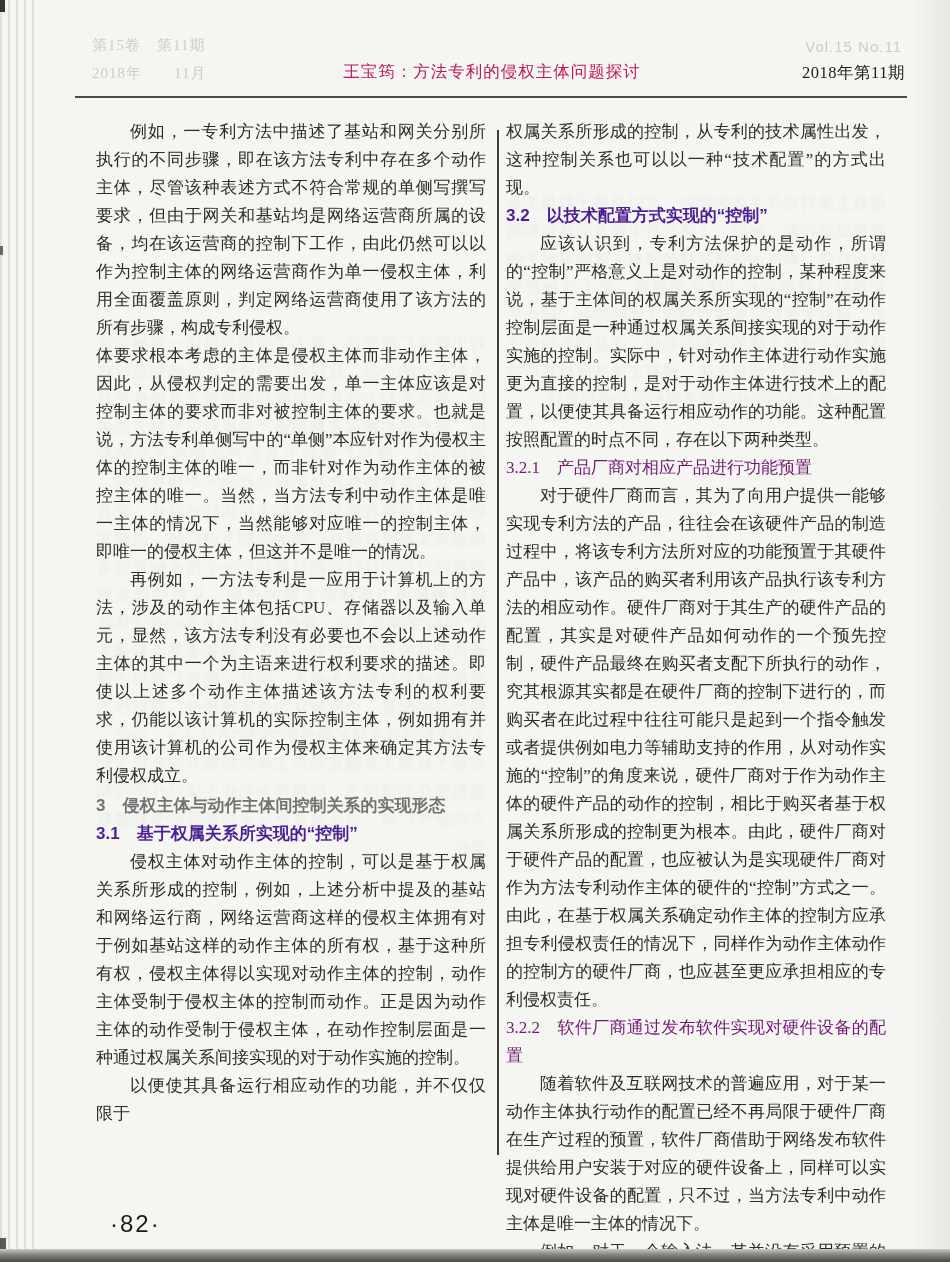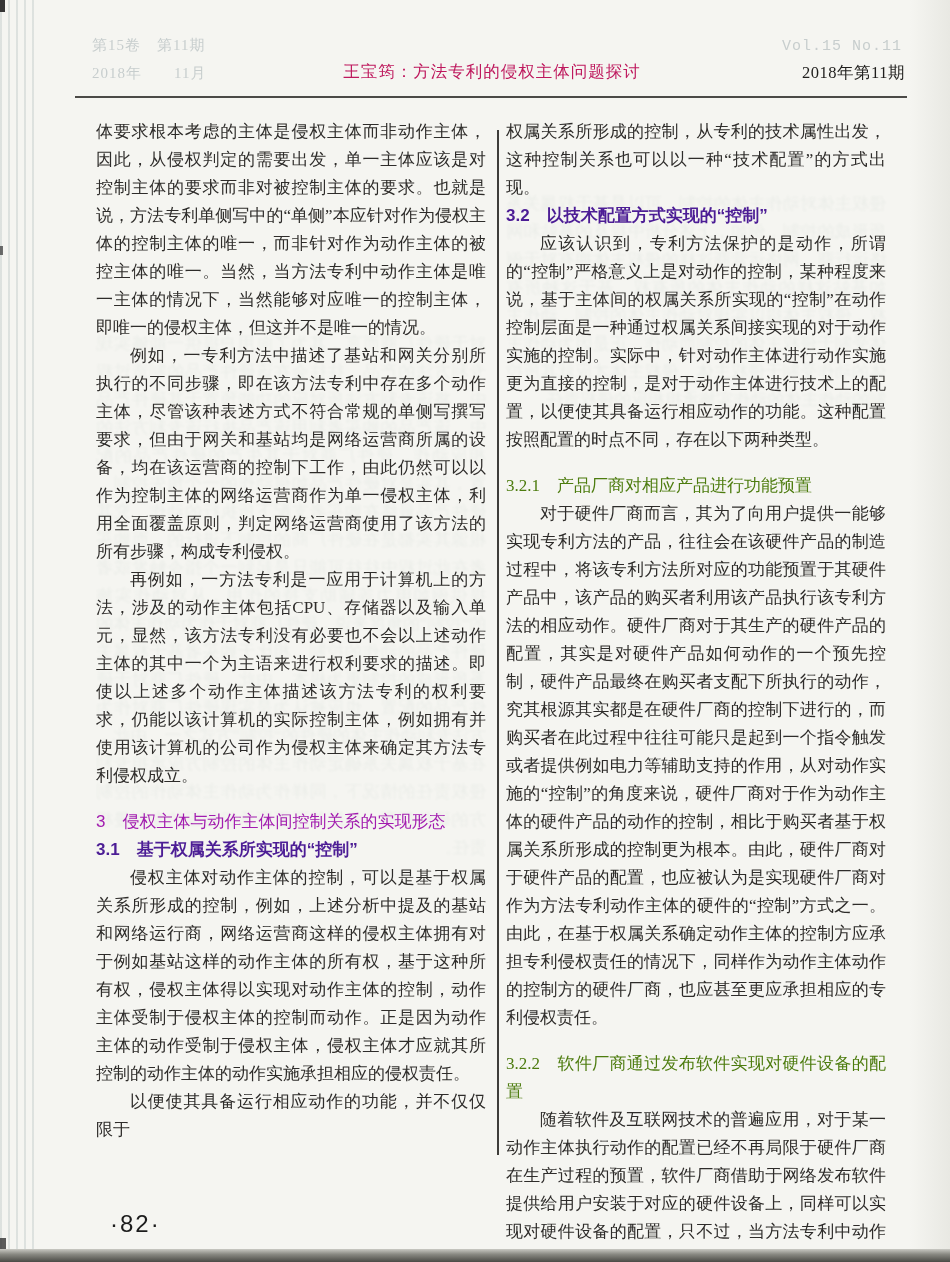--- a/index.html
+++ b/index.html
@@ -30,21 +30,21 @@
   .nick2{left:0;top:246px;width:3px;height:9px;opacity:.7;}
   .nick3{left:0;top:1238px;width:6px;height:12px;opacity:.8;}
 
   
   .bleed-text{
     position:absolute;color:#9aa7ab;opacity:.5;filter:blur(.6px);
     font-size:15px;letter-spacing:1px;white-space:nowrap;
   }
   .bleed-vol{left:92px;top:36px;text-align:center;}
   .bleed-date{left:92px;top:64px;}
-  .bleed-en{right:48px;top:38px;font-family:Liberation Mono, monospace;}
+  .bleed-en{right:48px;top:38px;font-family:Liberation Sans, sans-serif;}
   .running-title{
     position:absolute;left:0;top:61px;width:100%;text-align:center;
     font-size:16.5px;color:#be185d;letter-spacing:1px;white-space:nowrap;margin-left:17px;
   }
   .header-issue{
     position:absolute;top:62px;right:45px;font-size:16.5px;color:#1f1e1c;
     letter-spacing:.5px;white-space:nowrap;
   }
   .header-rule{
     position:absolute;left:75px;top:96px;width:832px;height:2px;background:#4b4a47;
@@ -59,27 +59,27 @@
   .col-left{left:96px;width:390px;}
   .col-right{left:506px;width:380px;}
   .col-divider{
     position:absolute;left:497px;top:130px;width:2px;height:1025px;background:#3e3d3a;
   }
   .blk{margin:0;}
   .blk.p{text-indent:2em;}
   .blk.pc{text-indent:0;}
   .blk.h2{
     font-family:"Liberation Sans","DejaVu Sans",sans-serif;
-    font-weight:normal;color:#a21caf;text-indent:0;margin-top:18px;
+    font-weight:bold;color:#737373;text-indent:0;margin-top:2px;
   }
   .blk.h3{
     font-family:"Liberation Sans","DejaVu Sans",sans-serif;
     font-weight:bold;color:#4c1d95;text-indent:0;
   }
-  .blk.h4{text-indent:0;color:#4d7c0f;margin-top:18px;}
+  .blk.h4{text-indent:0;color:#701a75;}
 
   
   .bleed-block{
     position:absolute;opacity:.05;filter:blur(1.3px);
     transform:scaleX(-1);
     font-size:17px;line-height:28px;text-align:justify;color:#3a6355;
     pointer-events:none;
   }
   .bleed-block-l{left:96px;top:330px;width:390px;height:560px;overflow:hidden;}
   .bleed-block-r{left:506px;top:190px;width:380px;height:640px;overflow:hidden;}
@@ -107,26 +107,26 @@
 
   <div class="bleed-text bleed-vol">第15卷　第11期</div>
   <div class="bleed-text bleed-date">2018年　　11月</div>
   <div class="bleed-text bleed-en">Vol.15   No.11</div>
 
   <div class="running-title">王宝筠：方法专利的侵权主体问题探讨</div>
   <div class="header-issue">2018年第11期</div>
   <div class="header-rule"></div>
 
   <div class="col col-left">
+      <div class="blk p">例如，一专利方法中描述了基站和网关分别所执行的不同步骤，即在该方法专利中存在多个动作主体，尽管该种表述方式不符合常规的单侧写撰写要求，但由于网关和基站均是网络运营商所属的设备，均在该运营商的控制下工作，由此仍然可以以作为控制主体的网络运营商作为单一侵权主体，利用全面覆盖原则，判定网络运营商使用了该方法的所有步骤，构成专利侵权。</div>
       <div class="blk pc">体要求根本考虑的主体是侵权主体而非动作主体，因此，从侵权判定的需要出发，单一主体应该是对控制主体的要求而非对被控制主体的要求。也就是说，方法专利单侧写中的“单侧”本应针对作为侵权主体的控制主体的唯一，而非针对作为动作主体的被控主体的唯一。当然，当方法专利中动作主体是唯一主体的情况下，当然能够对应唯一的控制主体，即唯一的侵权主体，但这并不是唯一的情况。</div>
-      <div class="blk p">例如，一专利方法中描述了基站和网关分别所执行的不同步骤，即在该方法专利中存在多个动作主体，尽管该种表述方式不符合常规的单侧写撰写要求，但由于网关和基站均是网络运营商所属的设备，均在该运营商的控制下工作，由此仍然可以以作为控制主体的网络运营商作为单一侵权主体，利用全面覆盖原则，判定网络运营商使用了该方法的所有步骤，构成专利侵权。</div>
       <div class="blk p">再例如，一方法专利是一应用于计算机上的方法，涉及的动作主体包括CPU、存储器以及输入单元，显然，该方法专利没有必要也不会以上述动作主体的其中一个为主语来进行权利要求的描述。即使以上述多个动作主体描述该方法专利的权利要求，仍能以该计算机的实际控制主体，例如拥有并使用该计算机的公司作为侵权主体来确定其方法专利侵权成立。</div>
       <div class="blk h2">3　侵权主体与动作主体间控制关系的实现形态</div>
       <div class="blk h3">3.1　基于权属关系所实现的“控制”</div>
-      <div class="blk p">侵权主体对动作主体的控制，可以是基于权属关系所形成的控制，例如，上述分析中提及的基站和网络运行商，网络运营商这样的侵权主体拥有对于例如基站这样的动作主体的所有权，基于这种所有权，侵权主体得以实现对动作主体的控制，动作主体受制于侵权主体的控制而动作。正是因为动作主体的动作受制于侵权主体，侵权主体才应就其所控制的动作主体的动作实施承担相应的侵权责任。</div>
+      <div class="blk p">侵权主体对动作主体的控制，可以是基于权属关系所形成的控制，例如，上述分析中提及的基站和网络运行商，网络运营商这样的侵权主体拥有对于例如基站这样的动作主体的所有权，基于这种所有权，侵权主体得以实现对动作主体的控制，动作主体受制于侵权主体的控制而动作。正是因为动作主体的动作受制于侵权主体，在动作控制层面是一种通过权属关系间接实现的对于动作实施的控制。</div>
       <div class="blk p">以便使其具备运行相应动作的功能，并不仅仅限于</div>
     </div>
   <div class="col-divider"></div>
   <div class="col col-right">
       <div class="blk pc">权属关系所形成的控制，从专利的技术属性出发，这种控制关系也可以以一种“技术配置”的方式出现。</div>
       <div class="blk h3">3.2　以技术配置方式实现的“控制”</div>
       <div class="blk p">应该认识到，专利方法保护的是动作，所谓的“控制”严格意义上是对动作的控制，某种程度来说，基于主体间的权属关系所实现的“控制”在动作控制层面是一种通过权属关系间接实现的对于动作实施的控制。实际中，针对动作主体进行动作实施更为直接的控制，是对于动作主体进行技术上的配置，以便使其具备运行相应动作的功能。这种配置按照配置的时点不同，存在以下两种类型。</div>
       <div class="blk h4">3.2.1　产品厂商对相应产品进行功能预置</div>
       <div class="blk p">对于硬件厂商而言，其为了向用户提供一能够实现专利方法的产品，往往会在该硬件产品的制造过程中，将该专利方法所对应的功能预置于其硬件产品中，该产品的购买者利用该产品执行该专利方法的相应动作。硬件厂商对于其生产的硬件产品的配置，其实是对硬件产品如何动作的一个预先控制，硬件产品最终在购买者支配下所执行的动作，究其根源其实都是在硬件厂商的控制下进行的，而购买者在此过程中往往可能只是起到一个指令触发或者提供例如电力等辅助支持的作用，从对动作实施的“控制”的角度来说，硬件厂商对于作为动作主体的硬件产品的动作的控制，相比于购买者基于权属关系所形成的控制更为根本。由此，硬件厂商对于硬件产品的配置，也应被认为是实现硬件厂商对作为方法专利动作主体的硬件的“控制”方式之一。由此，在基于权属关系确定动作主体的控制方应承担专利侵权责任的情况下，同样作为动作主体动作的控制方的硬件厂商，也应甚至更应承担相应的专利侵权责任。</div>
       <div class="blk h4">3.2.2　软件厂商通过发布软件实现对硬件设备的配置</div>

